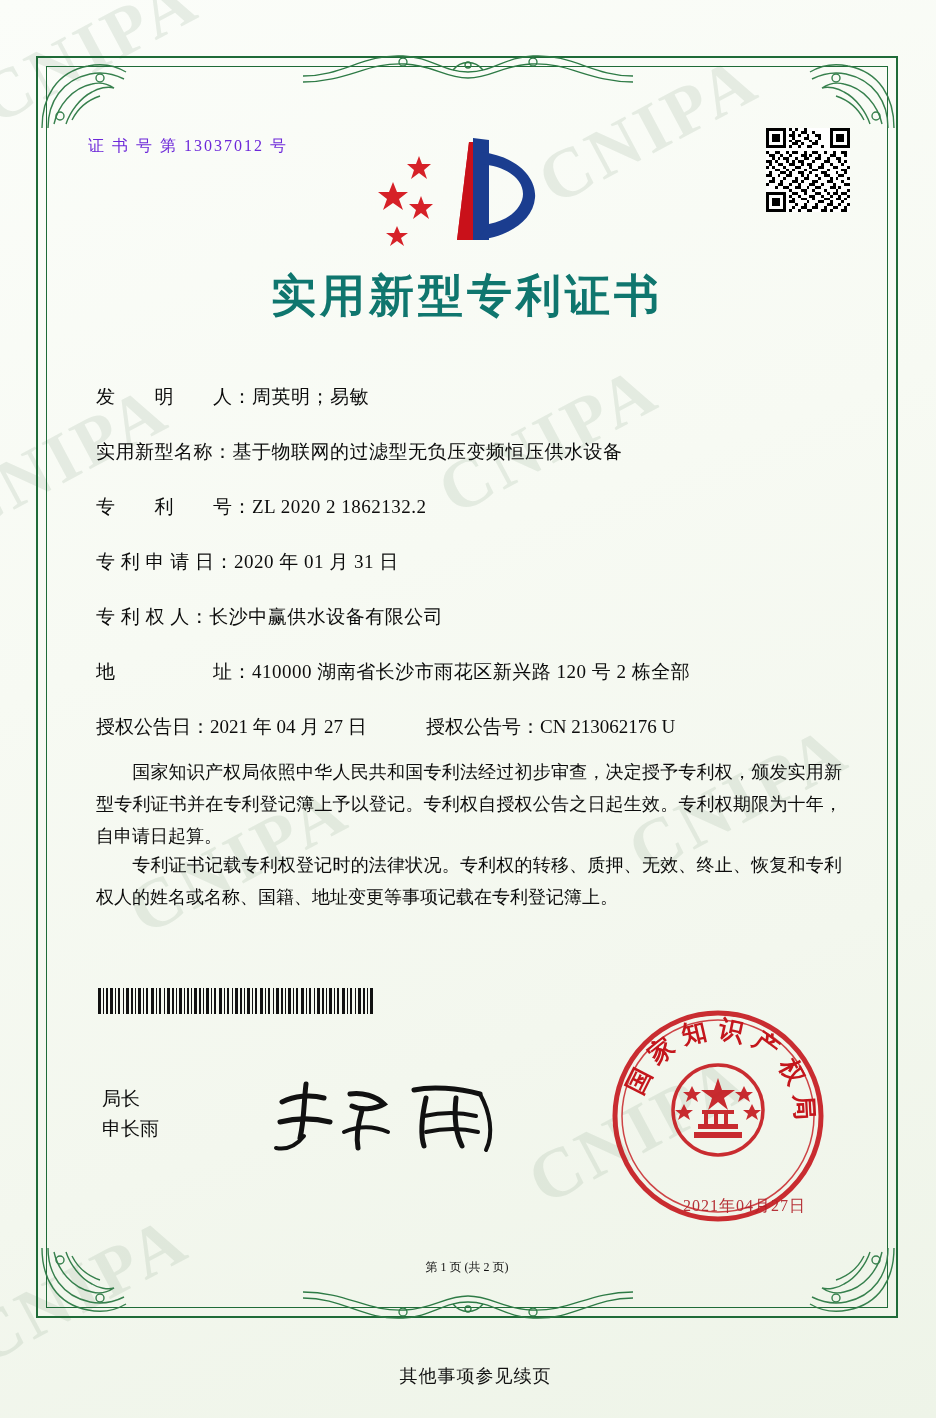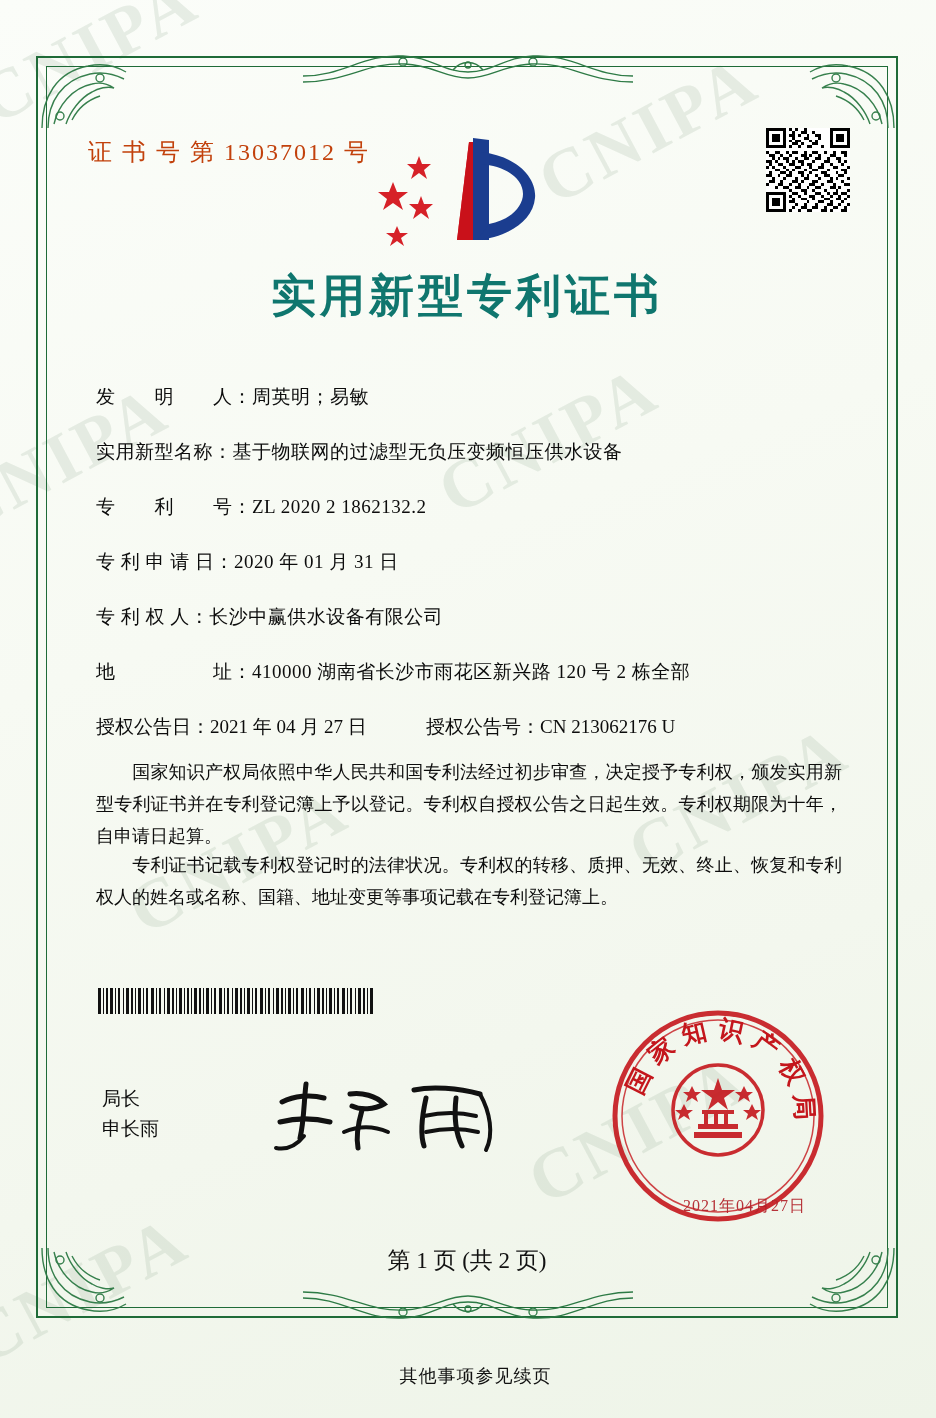--- a/index.html
+++ b/index.html
@@ -98,22 +98,22 @@
   .content {
     position: absolute;
     left: 46px; top: 66px;
     width: 842px; height: 1242px;
   }
 
   .cert-number {
     position: absolute;
     left: 42px;
     top: 70px;
-    font-size: 24px;
-    color: #c2410c;
+    font-size: 16px;
+    color: #6d28d9;
     letter-spacing: 2px;
     font-family: "Liberation Serif", serif;
   }
 
   .qr {
     position: absolute;
     right: 38px;
     top: 62px;
     width: 84px;
     height: 84px;
@@ -228,21 +228,21 @@
     color: #b2222a;
     letter-spacing: 1px;
     opacity: .92;
   }
 
   .page-no {
     position: absolute;
     left: 0; right: 0;
     bottom: 32px;
     text-align: center;
-    font-size: 23px;
+    font-size: 12px;
     color: #111;
   }
 
   .footer-note {
     position: absolute;
     left: 15px; right: 0;
     bottom: 30px;
     text-align: center;
     font-size: 18px;
     color: #111;

